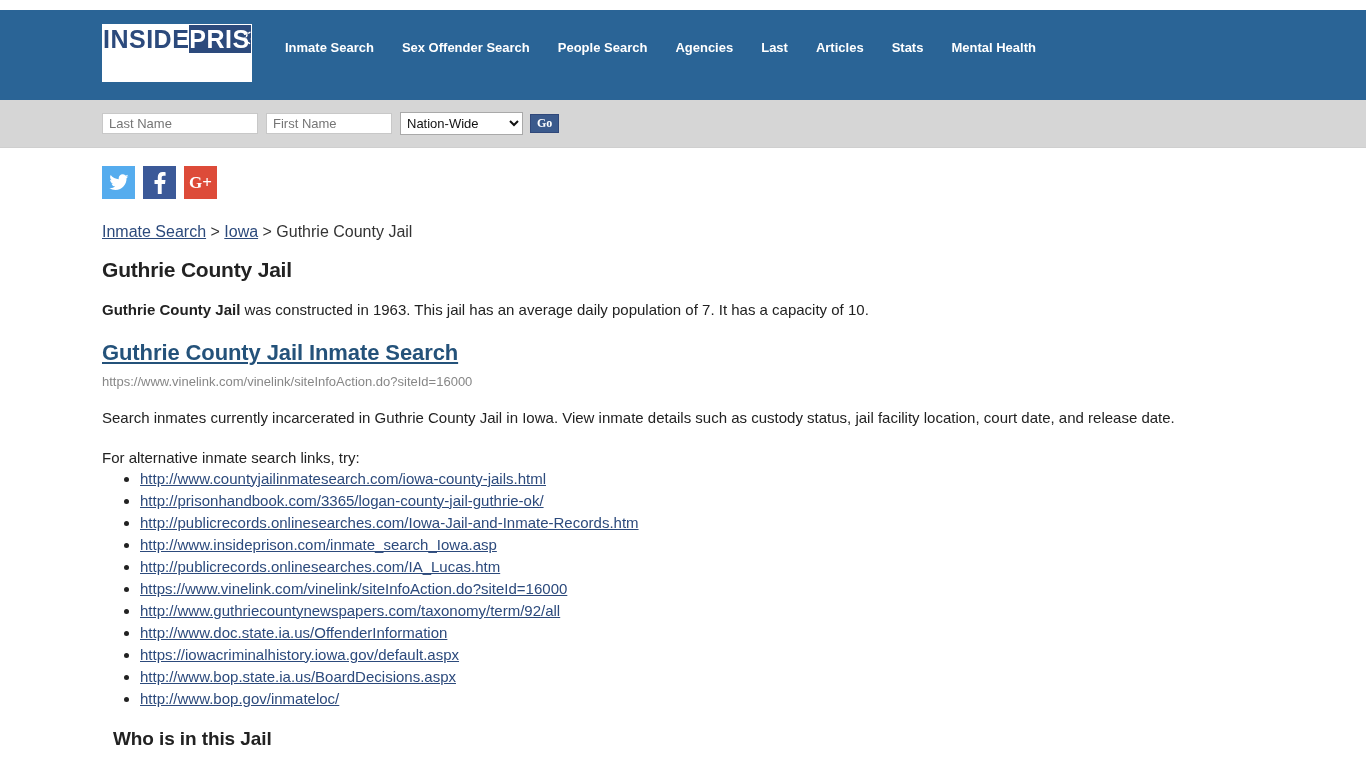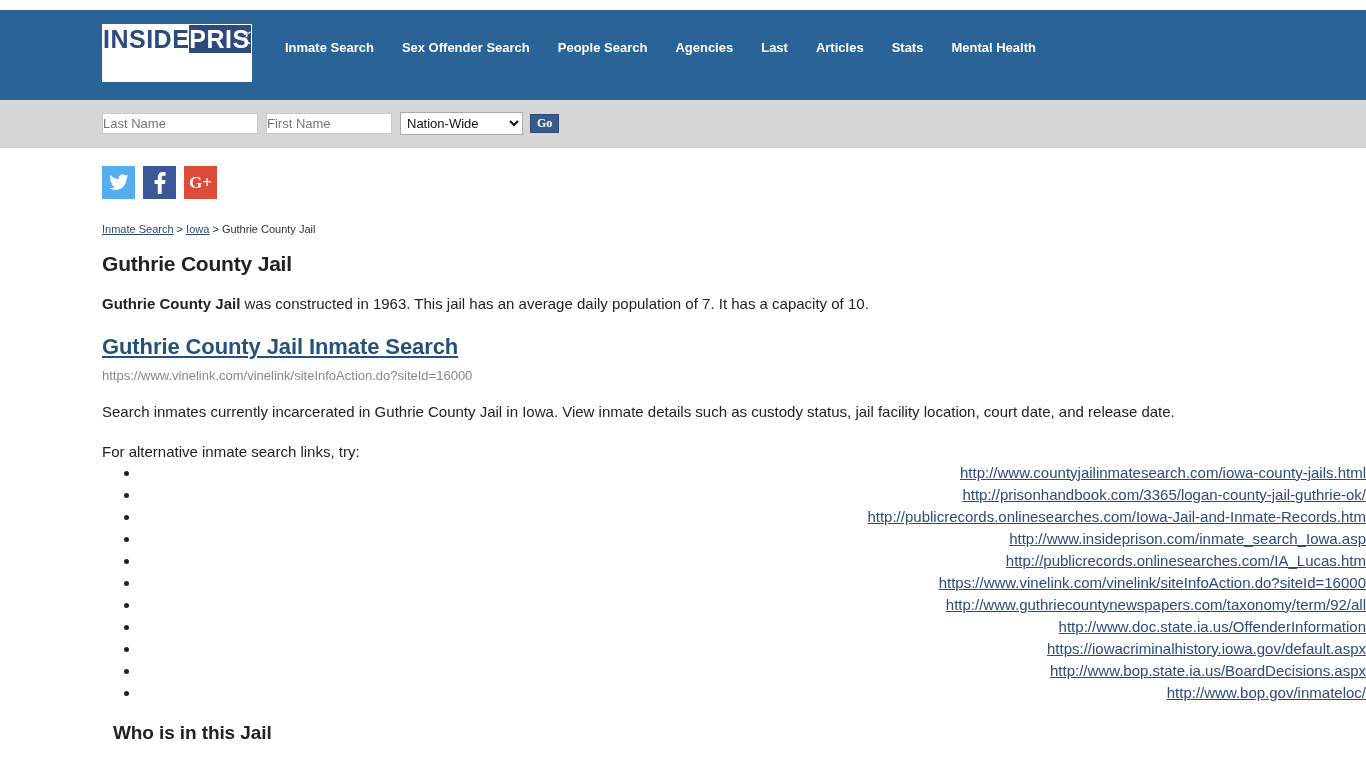--- a/index.html
+++ b/index.html
@@ -97,21 +97,21 @@
     padding-left: 102px;
     border-bottom: 1px solid #cfcfcf;
   }
   .search-input {
     height: 21px;
     border: 1px solid #c8c8c8;
     background: #ffffff;
     font-family: "Liberation Sans", sans-serif;
     font-size: 13px;
     color: #333;
-    padding: 0 0;
+    padding: 0 6px;
     outline: none;
   }
   #last-name-input { width: 156px; margin-right: 8px; }
   #first-name-input { width: 126px; margin-right: 8px; }
   #region-select {
     height: 23px;
     width: 123px;
     font-family: "Liberation Sans", sans-serif;
     font-size: 13px;
     border: 1px solid #a9a9a9;
@@ -152,21 +152,21 @@
   #googleplus-icon .gp-text {
     color: #ffffff;
     font-size: 17px;
     font-weight: 700;
     font-family: "Liberation Serif", serif;
     line-height: 1;
   }
 
   
   #breadcrumb {
-    font-size: 11px;
+    font-size: 16px;
     color: #333333;
     margin-bottom: 17px;
   }
   #breadcrumb a {
     color: #2c4a7c;
     text-decoration: underline;
   }
   .crumb-sep { color: #333; }
 
   
@@ -215,21 +215,20 @@
   #alt-links-intro {
     font-size: 15px;
     color: #222222;
     margin: 0 0 2px 0;
   }
 
   #alt-links-list {
     margin: 0 0 18px 0;
     padding-left: 38px;
     list-style: disc;
-    text-align: right;
   }
   #alt-links-list li {
     margin: 0;
     line-height: 22px;
   }
   #alt-links-list li::marker { color: #222; }
   #alt-links-list a {
     font-size: 15px;
     color: #2c4a7c;
     text-decoration: underline;

